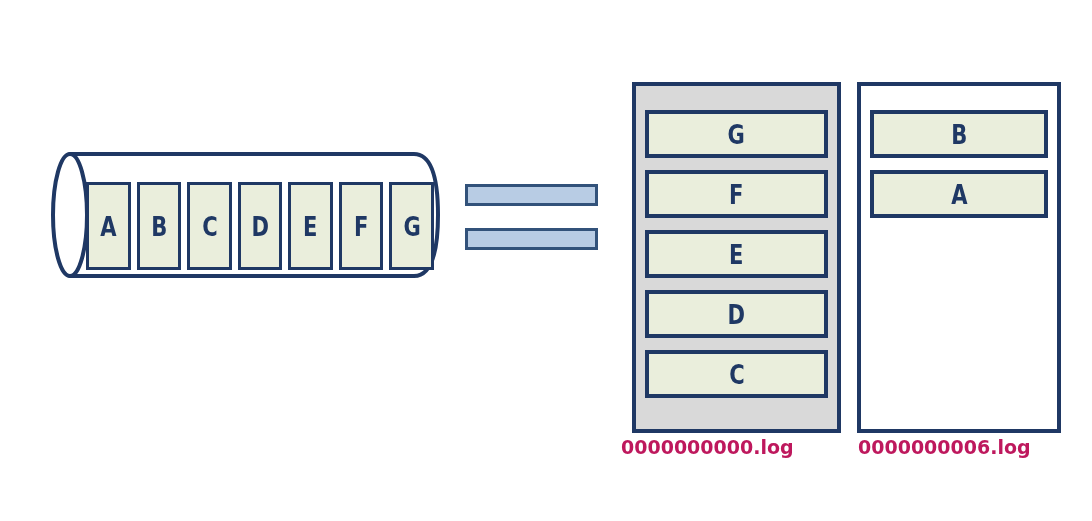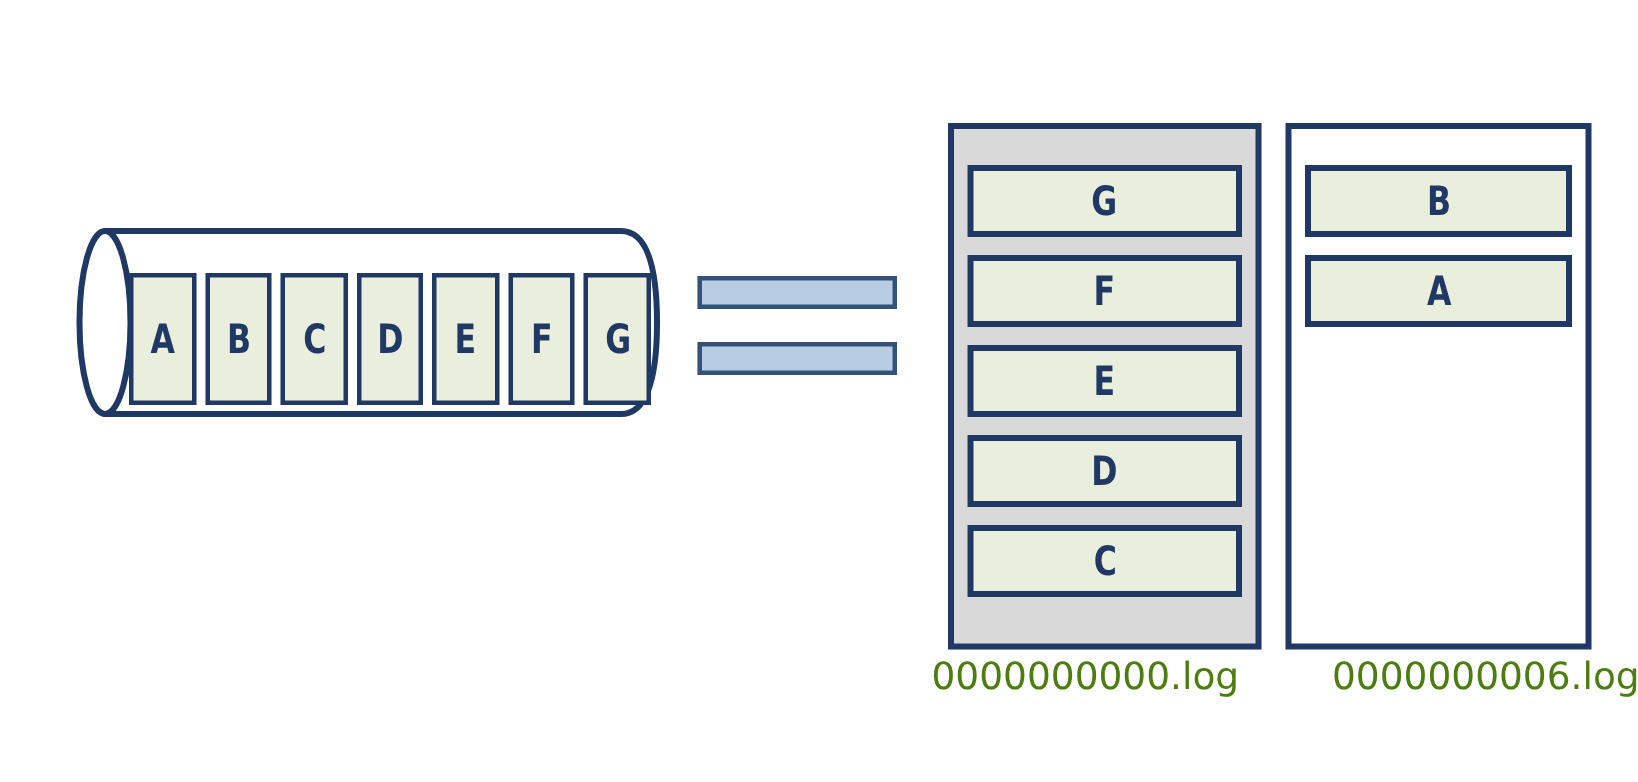--- a/index.html
+++ b/index.html
@@ -131,27 +131,28 @@
     color: #1f3864;
     transform: scaleX(0.78);
     line-height: 1;
   }
 
   
   .segment-caption {
     position: absolute;
     top: 438px;
     font-family: "DejaVu Sans", sans-serif;
-    font-size: 25px;
-    color: #4d7c0f;
+    font-size: 19px;
+    color: #be185d;
     white-space: nowrap;
     line-height: 1;
+    font-weight: bold;
   }
   #caption-0 { left: 621px; }
-  #caption-1 { left: 888px; }
+  #caption-1 { left: 858px; }
 </style>
 </head>
 <body>
 
 <div id="canvas">
 
   <div id="cylinder">
     <svg id="cylinder-shape" viewBox="0 0 396 134">
       <path d="M 22 6 L 366 6 Q 390 6 390 67 Q 390 128 366 128 L 22 128" fill="#ffffff" stroke="#1f3864" stroke-width="4" stroke-linecap="round"></path>
       <ellipse cx="22" cy="67" rx="17" ry="61" fill="#ffffff" stroke="#1f3864" stroke-width="4"></ellipse>

